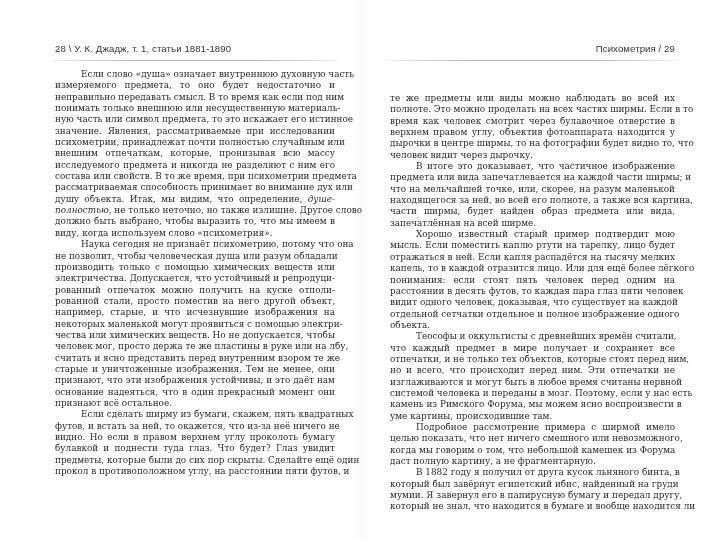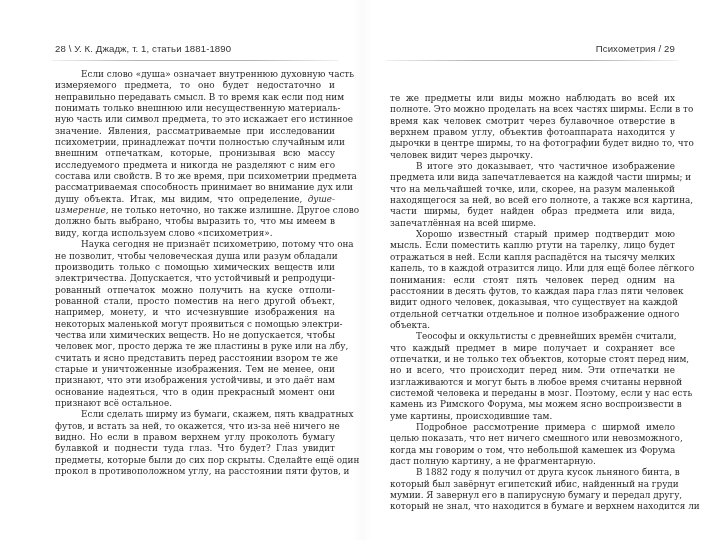--- a/index.html
+++ b/index.html
@@ -101,34 +101,34 @@
         <span class="line"><span>неправильно передавать смысл. В то время как если под ним</span></span>
         <span class="line"><span>понимать только внешнюю или несущественную материаль-</span></span>
         <span class="line"><span>ную часть или символ предмета, то это искажает его истинное</span></span>
         <span class="line"><span>значение. Явления, рассматриваемые при исследовании</span></span>
         <span class="line"><span>психометрии, принадлежат почти полностью случайным или</span></span>
         <span class="line"><span>внешним отпечаткам, которые, пронизывая всю массу</span></span>
         <span class="line"><span>исследуемого предмета и никогда не разделяют с ним его</span></span>
         <span class="line"><span>состава или свойств. В то же время, при психометрии предмета</span></span>
         <span class="line"><span>рассматриваемая способность принимает во внимание дух или</span></span>
         <span class="line"><span>душу объекта. Итак, мы видим, что определение, </span><em>душе-</em></span>
-        <span class="line"><em>измерение</em><span>, не только неточно, но также излишне. Другое слово</span></span>
+        <span class="line"><em>полностью</em><span>, не только неточно, но также излишне. Другое слово</span></span>
         <span class="line"><span>должно быть выбрано, чтобы выразить то, что мы имеем в</span></span>
         <span class="line last"><span>виду, когда используем слово «психометрия».</span></span>
         <span class="line indent"><span>Наука сегодня не признаёт психометрию, потому что она</span></span>
         <span class="line"><span>не позволит, чтобы человеческая душа или разум обладали</span></span>
         <span class="line"><span>производить только с помощью химических веществ или</span></span>
         <span class="line"><span>электричества. Допускается, что устойчивый и репродуци-</span></span>
         <span class="line"><span>рованный отпечаток можно получить на куске отполи-</span></span>
         <span class="line"><span>рованной стали, просто поместив на него другой объект,</span></span>
-        <span class="line"><span>например, монету, и что исчезнувшие изображения на</span></span>
+        <span class="line"><span>например, старые, и что исчезнувшие изображения на</span></span>
         <span class="line"><span>некоторых маленькой могут проявиться с помощью электри-</span></span>
         <span class="line"><span>чества или химических веществ. Но не допускается, чтобы</span></span>
         <span class="line"><span>человек мог, просто держа те же пластины в руке или на лбу,</span></span>
-        <span class="line"><span>считать и ясно представить перед расстоянии взором те же</span></span>
+        <span class="line"><span>считать и ясно представить перед внутренним взором те же</span></span>
         <span class="line"><span>старые и уничтоженные изображения. Тем не менее, они</span></span>
         <span class="line"><span>признают, что эти изображения устойчивы, и это даёт нам</span></span>
         <span class="line"><span>основание надеяться, что в один прекрасный момент они</span></span>
         <span class="line last"><span>признают всё остальное.</span></span>
         <span class="line indent"><span>Если сделать ширму из бумаги, скажем, пять квадратных</span></span>
         <span class="line"><span>футов, и встать за ней, то окажется, что из-за неё ничего не</span></span>
         <span class="line"><span>видно. Но если в правом верхнем углу проколоть бумагу</span></span>
         <span class="line"><span>булавкой и поднести туда глаз. Что будет? Глаз увидит</span></span>
         <span class="line"><span>предметы, которые были до сих пор скрыты. Сделайте ещё один</span></span>
         <span class="line"><span>прокол в противоположном углу, на расстоянии пяти футов, и</span></span>
@@ -170,17 +170,17 @@
         <span class="line"><span>системой человека и переданы в мозг. Поэтому, если у нас есть</span></span>
         <span class="line"><span>камень из Римского Форума, мы можем ясно воспроизвести в</span></span>
         <span class="line last"><span>уме картины, происходившие там.</span></span>
         <span class="line indent"><span>Подробное рассмотрение примера с ширмой имело</span></span>
         <span class="line"><span>целью показать, что нет ничего смешного или невозможного,</span></span>
         <span class="line"><span>когда мы говорим о том, что небольшой камешек из Форума</span></span>
         <span class="line last"><span>даст полную картину, а не фрагментарную.</span></span>
         <span class="line indent"><span>В 1882 году я получил от друга кусок льняного бинта, в</span></span>
         <span class="line"><span>который был завёрнут египетский ибис, найденный на груди</span></span>
         <span class="line"><span>мумии. Я завернул его в папирусную бумагу и передал другу,</span></span>
-        <span class="line"><span>который не знал, что находится в бумаге и верхнем находится ли</span></span>
+        <span class="line"><span>который не знал, что находится в бумаге и вообще находится ли</span></span>
       </div>
   </div>
 
 </div>
 
 </body></html>

